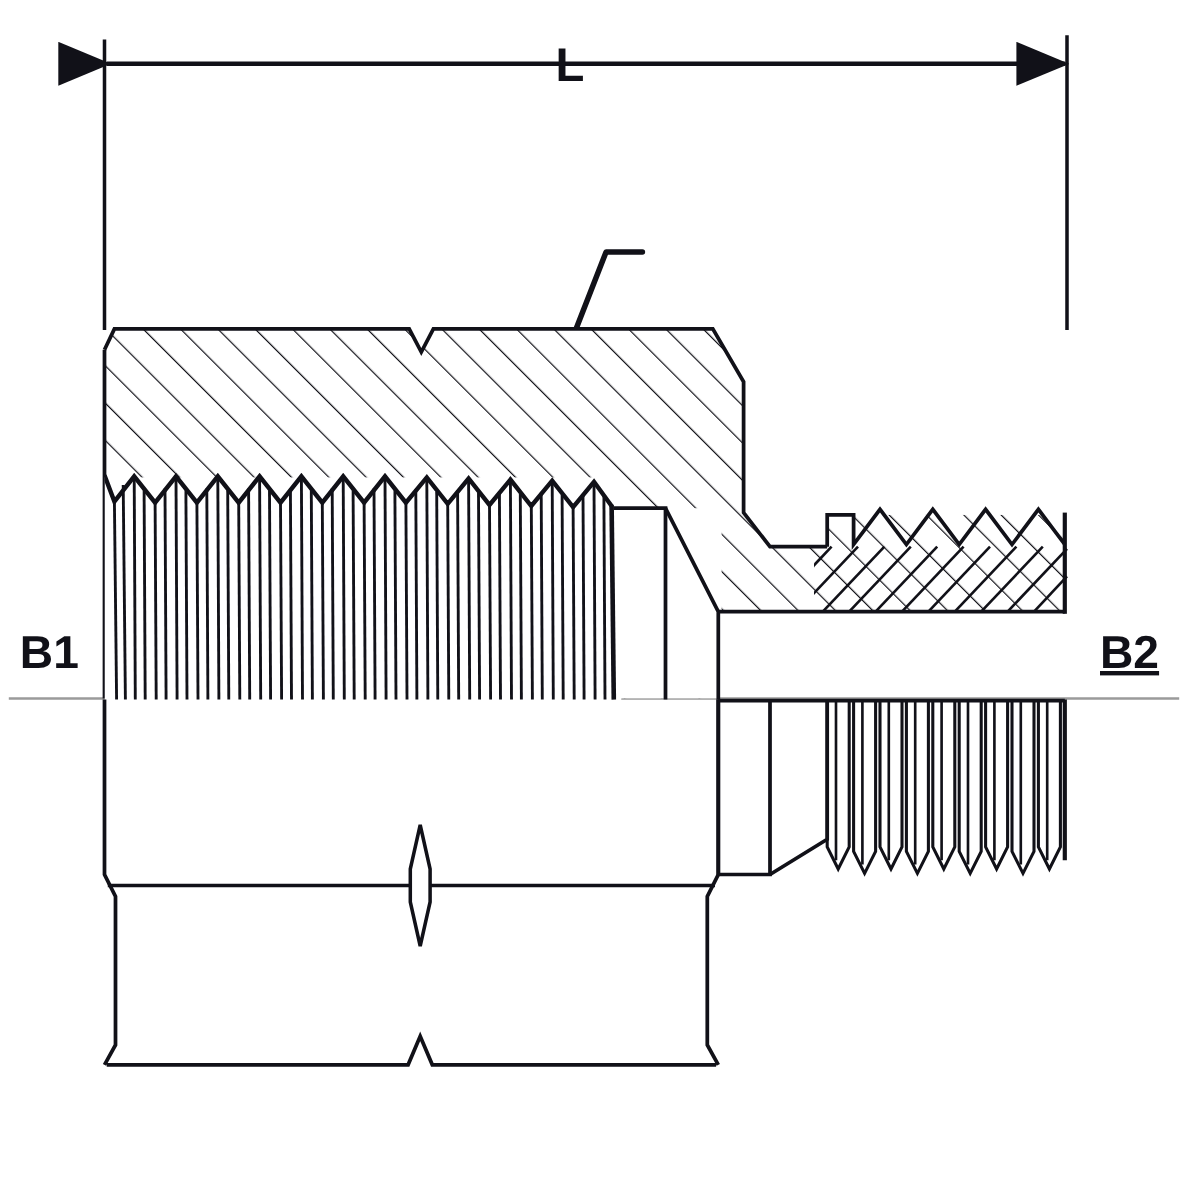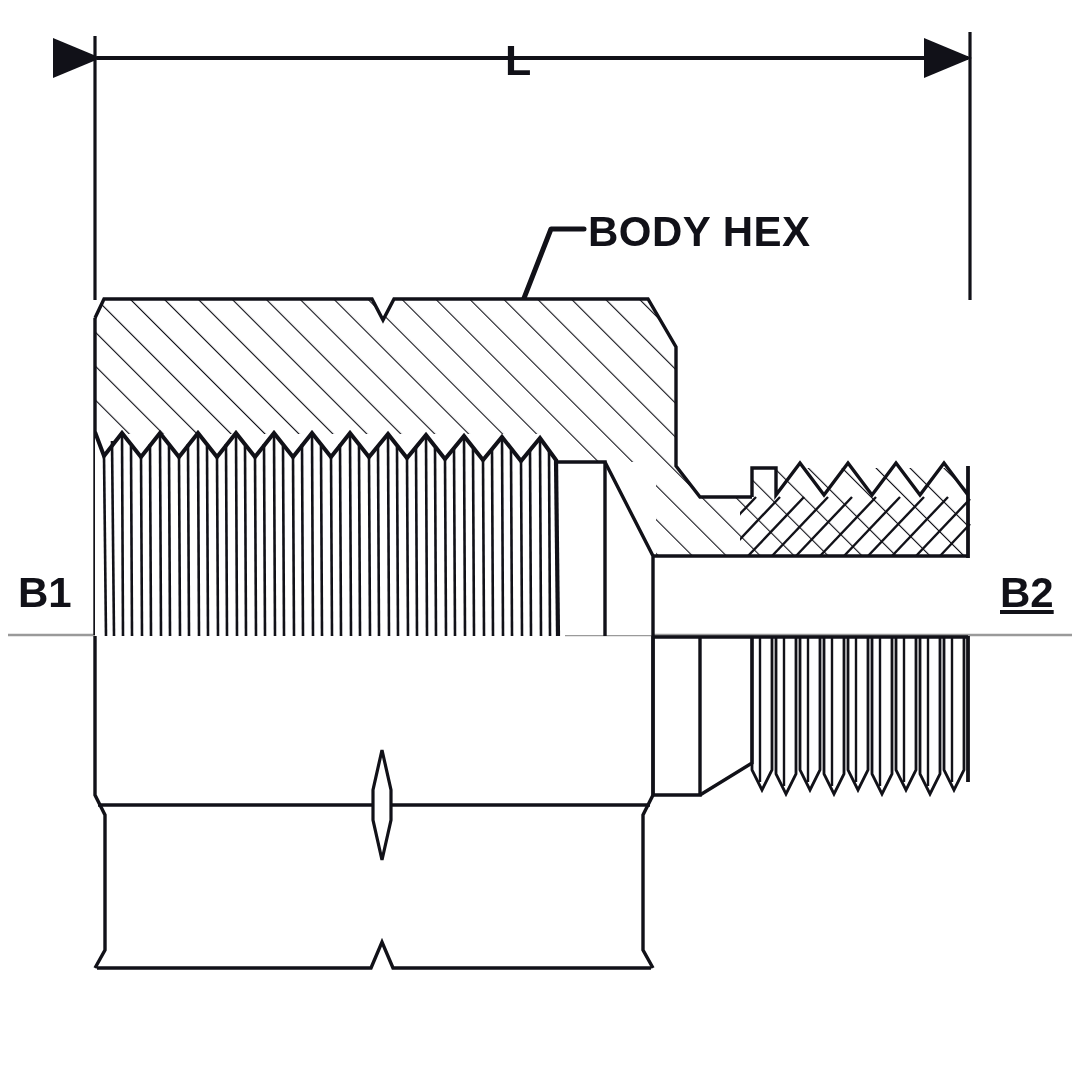--- a/index.html
+++ b/index.html
@@ -226,19 +226,18 @@
         </g>
       </g>
       <line x1="968" y1="636" x2="968" y2="782" stroke="#111118" stroke-width="3.8"></line>
       <line x1="653" y1="637" x2="968" y2="637" stroke="#111118" stroke-width="3.4"></line>
     </g>
 
   </svg>
 
   <div class="lbl" id="lbl-L">L</div>
 
-  <div class="lbl" id="lbl-bodyhex">BODY HEX</div>
 
   <div class="lbl" id="lbl-b1">B1</div>
 
   <div class="lbl" id="lbl-b2">B2</div>
 
 </div>
 
 </body></html>

